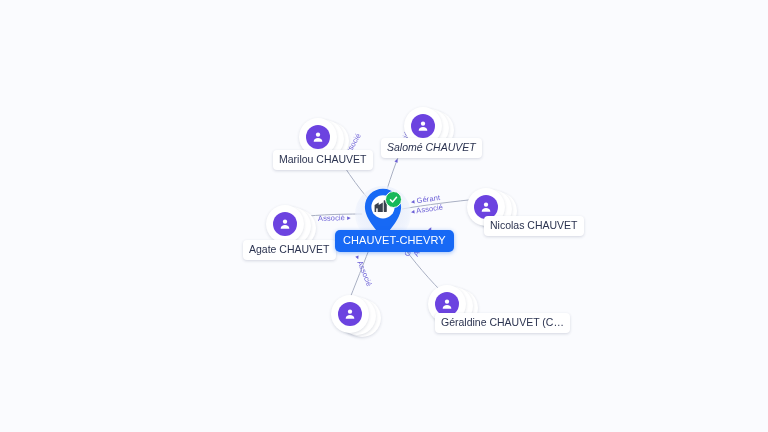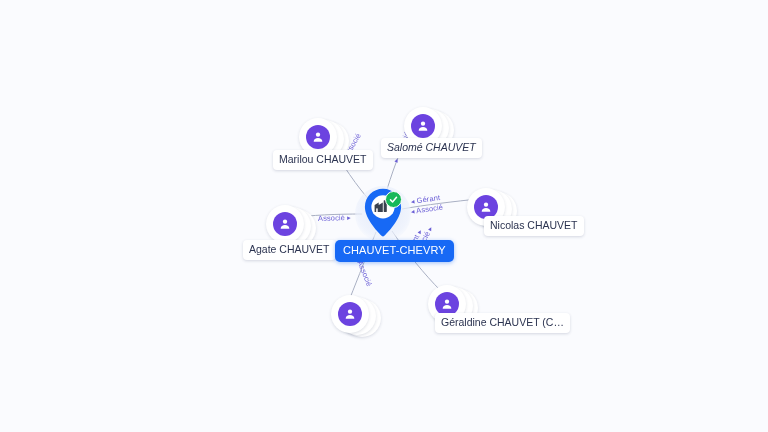--- a/index.html
+++ b/index.html
@@ -268,15 +268,15 @@
         <rect x="9.5" y="0.5" width="3.1" height="11.7" rx="0.4"></rect>
         <rect x="2.0" y="8.6" width="1.5" height="3.6" fill="#ffffff"></rect>
       </g>
     </svg>
     <div class="verified-badge">
       <svg width="9" height="9" viewBox="0 0 24 24" fill="none" stroke="#ffffff" stroke-width="4" stroke-linecap="round" stroke-linejoin="round">
         <polyline points="4,13 9.5,18.5 20,6"></polyline>
       </svg>
     </div>
   </div>
-  <div id="company-label" style="left:335px; top:240px;">CHAUVET-CHEVRY</div>
+  <div id="company-label" style="left:335px; top:230px;">CHAUVET-CHEVRY</div>
 
 </div>
 
 </body></html>

